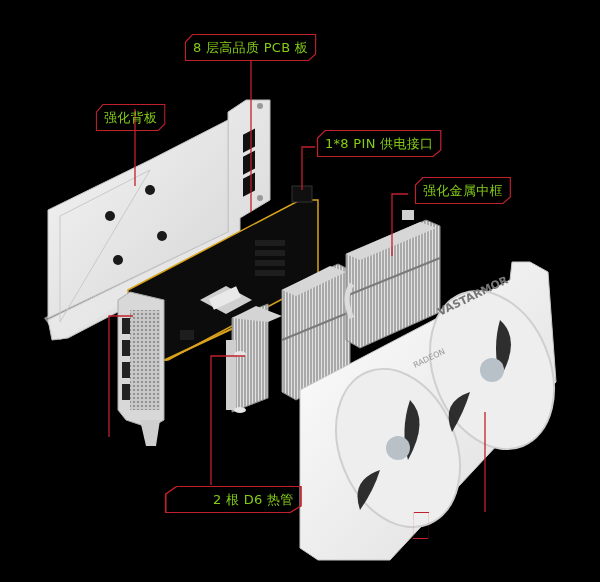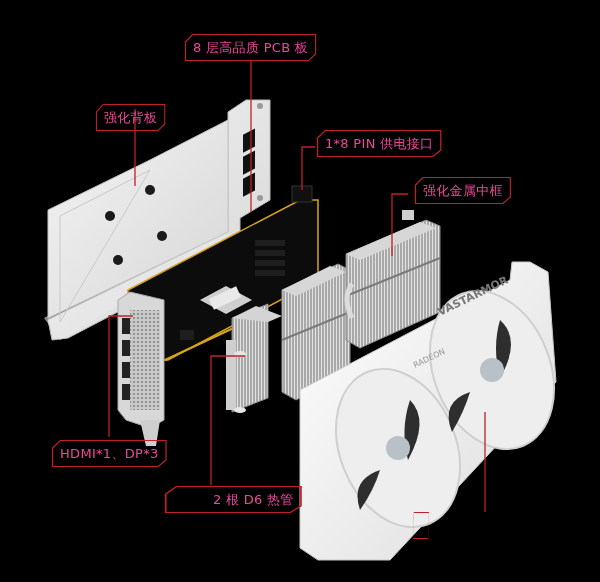--- a/index.html
+++ b/index.html
@@ -1,19 +1,19 @@
 <!DOCTYPE html>
 <html><head>
 <meta charset="utf-8">
 <style>
   html, body { margin:0; padding:0; background:#000; }
   body { width:600px; height:582px; position:relative; overflow:hidden;
          font-family:"DejaVu Sans","Liberation Sans",sans-serif; }
   #stage { position:absolute; left:0; top:0; width:600px; height:582px; }
-  .callout { position:absolute; color:#ec4899; font-size:13px; line-height:1;
+  .callout { position:absolute; color:#84cc16; font-size:13px; line-height:1;
              white-space:nowrap; padding:0 8px; height:27px; display:flex;
              align-items:center; box-sizing:border-box; }
   .callout svg.frame { position:absolute; left:0; top:0; width:100%; height:100%; overflow:visible; }
   .callout span { position:relative; z-index:1; letter-spacing:0.3px; }
 </style>
 </head>
 <body>
 
 <div id="stage">
   <svg width="600" height="582" viewBox="0 0 600 582">
@@ -148,26 +148,20 @@
         <polygon points="8,0.5 119.5,0.5 119.5,20 112,26.5 0.5,26.5 0.5,8" fill="none" stroke="#c0202c" stroke-width="1.2"></polygon>
       </svg>
     <span>1*8 PIN 供电接口</span>
   </div>
   <div class="callout" style="left:415px; top:177px;">
     <svg class="frame" viewBox="0 0 98 27" preserveAspectRatio="none">
         <polygon points="8,0.5 97.5,0.5 97.5,20 90,26.5 0.5,26.5 0.5,8" fill="none" stroke="#c0202c" stroke-width="1.2"></polygon>
       </svg>
     <span>强化金属中框</span>
   </div>
-  <div class="callout" style="left:52px; top:440px;">
-    <svg class="frame" viewBox="0 0 110 27" preserveAspectRatio="none">
-        <polygon points="8,0.5 109.5,0.5 109.5,20 102,26.5 0.5,26.5 0.5,8" fill="none" stroke="#c0202c" stroke-width="1.2"></polygon>
-      </svg>
-    <span>HDMI*1、DP*3</span>
-  </div>
   <div class="callout" style="left:165px; top:486px;padding-left:48px;">
     <svg class="frame" viewBox="0 0 96 27" preserveAspectRatio="none">
         <polygon points="8,0.5 95.5,0.5 95.5,20 88,26.5 0.5,26.5 0.5,8" fill="none" stroke="#c0202c" stroke-width="1.2"></polygon>
       </svg>
     <span>2 根 D6 热管</span>
   </div>
   <div class="callout" style="left:413px; top:512px;">
     <svg class="frame" viewBox="0 0 146 27" preserveAspectRatio="none">
         <polygon points="8,0.5 145.5,0.5 145.5,20 138,26.5 0.5,26.5 0.5,8" fill="none" stroke="#c0202c" stroke-width="1.2"></polygon>
       </svg>

